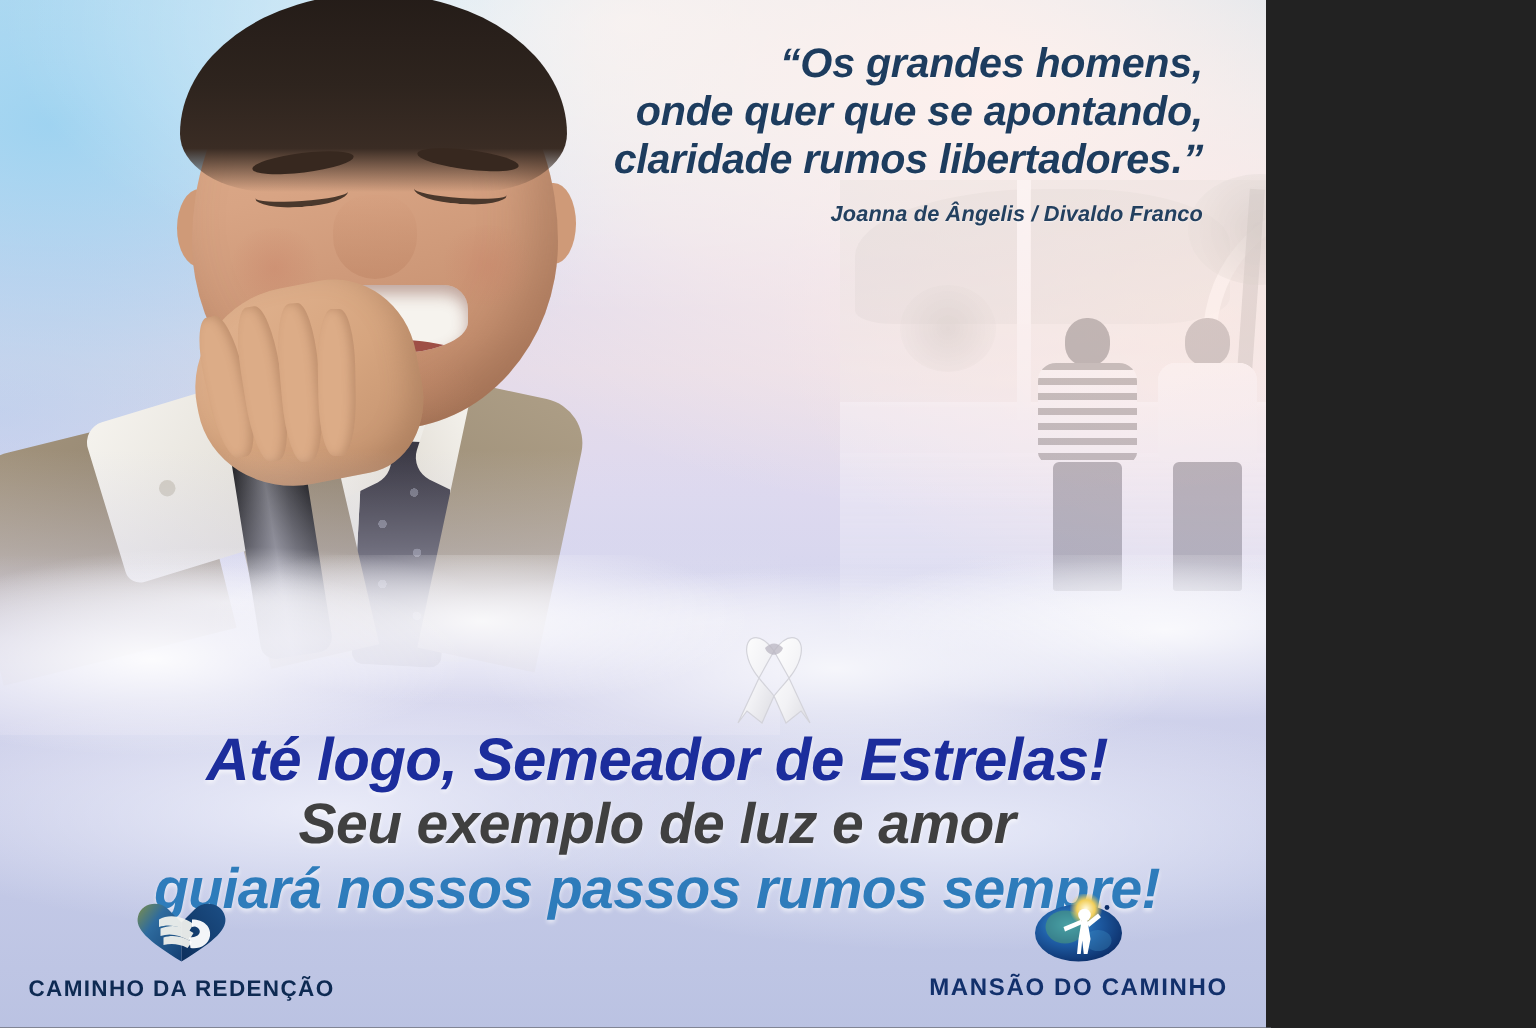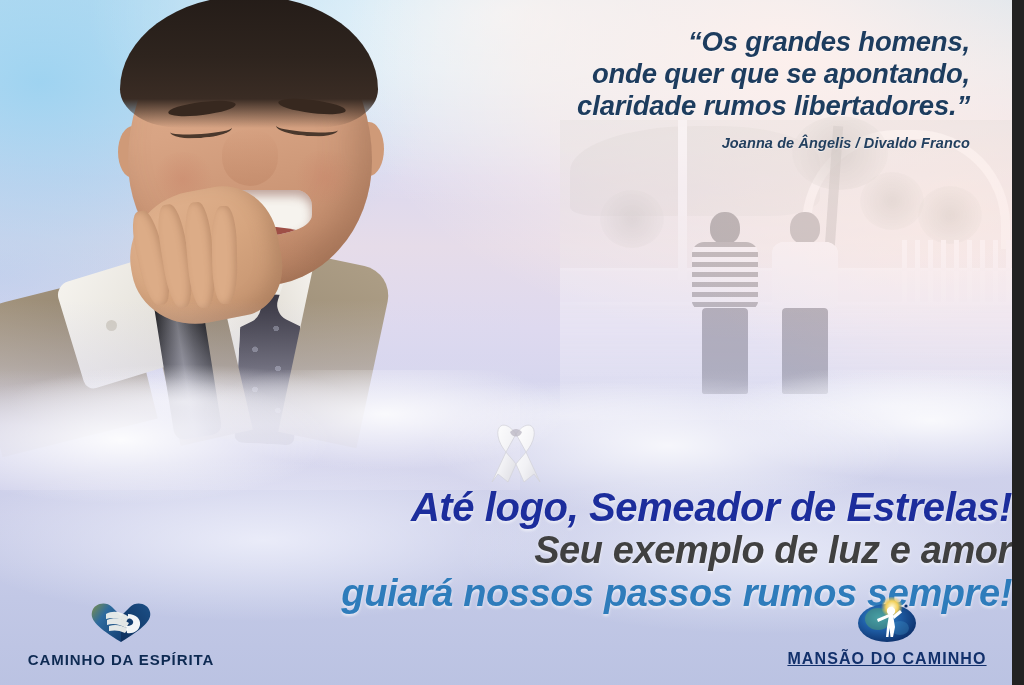--- a/index.html
+++ b/index.html
@@ -3,21 +3,21 @@
 <meta charset="utf-8">
 <title>Tribute Poster</title>
 <style>
   html, body {
     margin: 0;
     padding: 0;
     background: #222;
   }
   #poster {
     position: relative;
-    width: 1012px;
+    width: 844px;
     height: 685px;
     overflow: hidden;
     font-family: "Liberation Sans", sans-serif;
     background: #cfd6ef;
     user-select: none;
   }
 
   
   .sky-base {
     position: absolute;
@@ -371,21 +371,21 @@
   .ribbon {
     position: absolute;
     left: 484px; top: 412px;
     width: 64px; height: 74px;
   }
 
   
   .headline {
     position: absolute;
     left: 0; right: 0; top: 486px;
-    text-align: right;
+    text-align: center;
     margin-left: 32px;
   }
   .headline .hl {
     font-style: italic;
     font-weight: 700;
     letter-spacing: -0.4px;
     line-height: 1.06;
     white-space: nowrap;
     text-shadow: 0 2px 3px rgba(255,255,255,0.6);
   }
@@ -413,21 +413,20 @@
     font-size: 15px;
     font-weight: 700;
     letter-spacing: 0.9px;
     color: #0e2a52;
     line-height: 1.18;
   }
   .logo-right .logo-text-lg {
     font-size: 16px;
     letter-spacing: 1.1px;
     color: #12306b;
-    text-decoration: underline;
   }
 </style>
 </head>
 <body>
 
 <div id="poster">
 
   <div class="sky-base"></div>
   <div class="sky-cool"></div>
   <div class="sky-warm"></div>
@@ -542,21 +541,21 @@
         <path d="M35 42 C 12 28, 4 20, 6 12 C 8 3, 20 1, 26 7 L 35 16 Z" fill="url(#heartL)"></path>
         <path d="M35 42 C 58 28, 66 20, 64 12 C 62 3, 50 1, 44 7 L 35 16 Z" fill="url(#heartR)"></path>
         <g fill="#f3f4ef" opacity="0.93">
           <path d="M20 14 C 27 10, 36 12, 43 17 L 40 22 C 33 18, 26 17, 20 19 Z"></path>
           <path d="M21 20 C 28 17, 36 18, 43 23 L 40 28 C 33 24, 27 23, 21 25 Z"></path>
           <path d="M23 26 C 29 24, 36 25, 42 29 L 39 33 C 33 30, 28 30, 23 31 Z"></path>
         </g>
         <path d="M42 14 C 50 14, 55 19, 54 25 C 53 31, 47 34, 41 33 L 40 26 C 45 26, 48 24, 47 21 C 46 19, 44 18, 42 19 Z" fill="#ffffff" opacity="0.95"></path>
       </svg>
     </span>
-    <div class="logo-text-lg">CAMINHO DA ESPÍRITA</div>
+    <div class="logo-text-lg">CAMINHO DA REDENÇÃO</div>
   </div>
 
   <div class="logo logo-right">
     <span class="logo-mark">
       <svg viewBox="0 0 62 46" width="62" height="46" aria-hidden="true">
         <defs>
           <radialGradient id="globeG" cx="38%" cy="36%" r="72%">
             <stop offset="0%" stop-color="#3f9bd4"></stop>
             <stop offset="45%" stop-color="#1f5ea6"></stop>
             <stop offset="100%" stop-color="#0b2c66"></stop>

